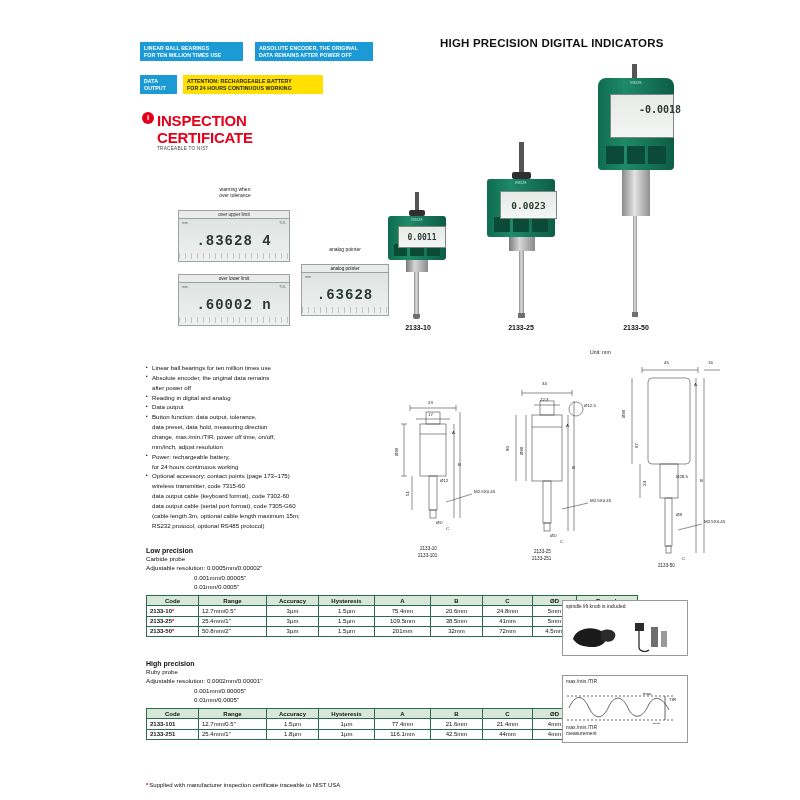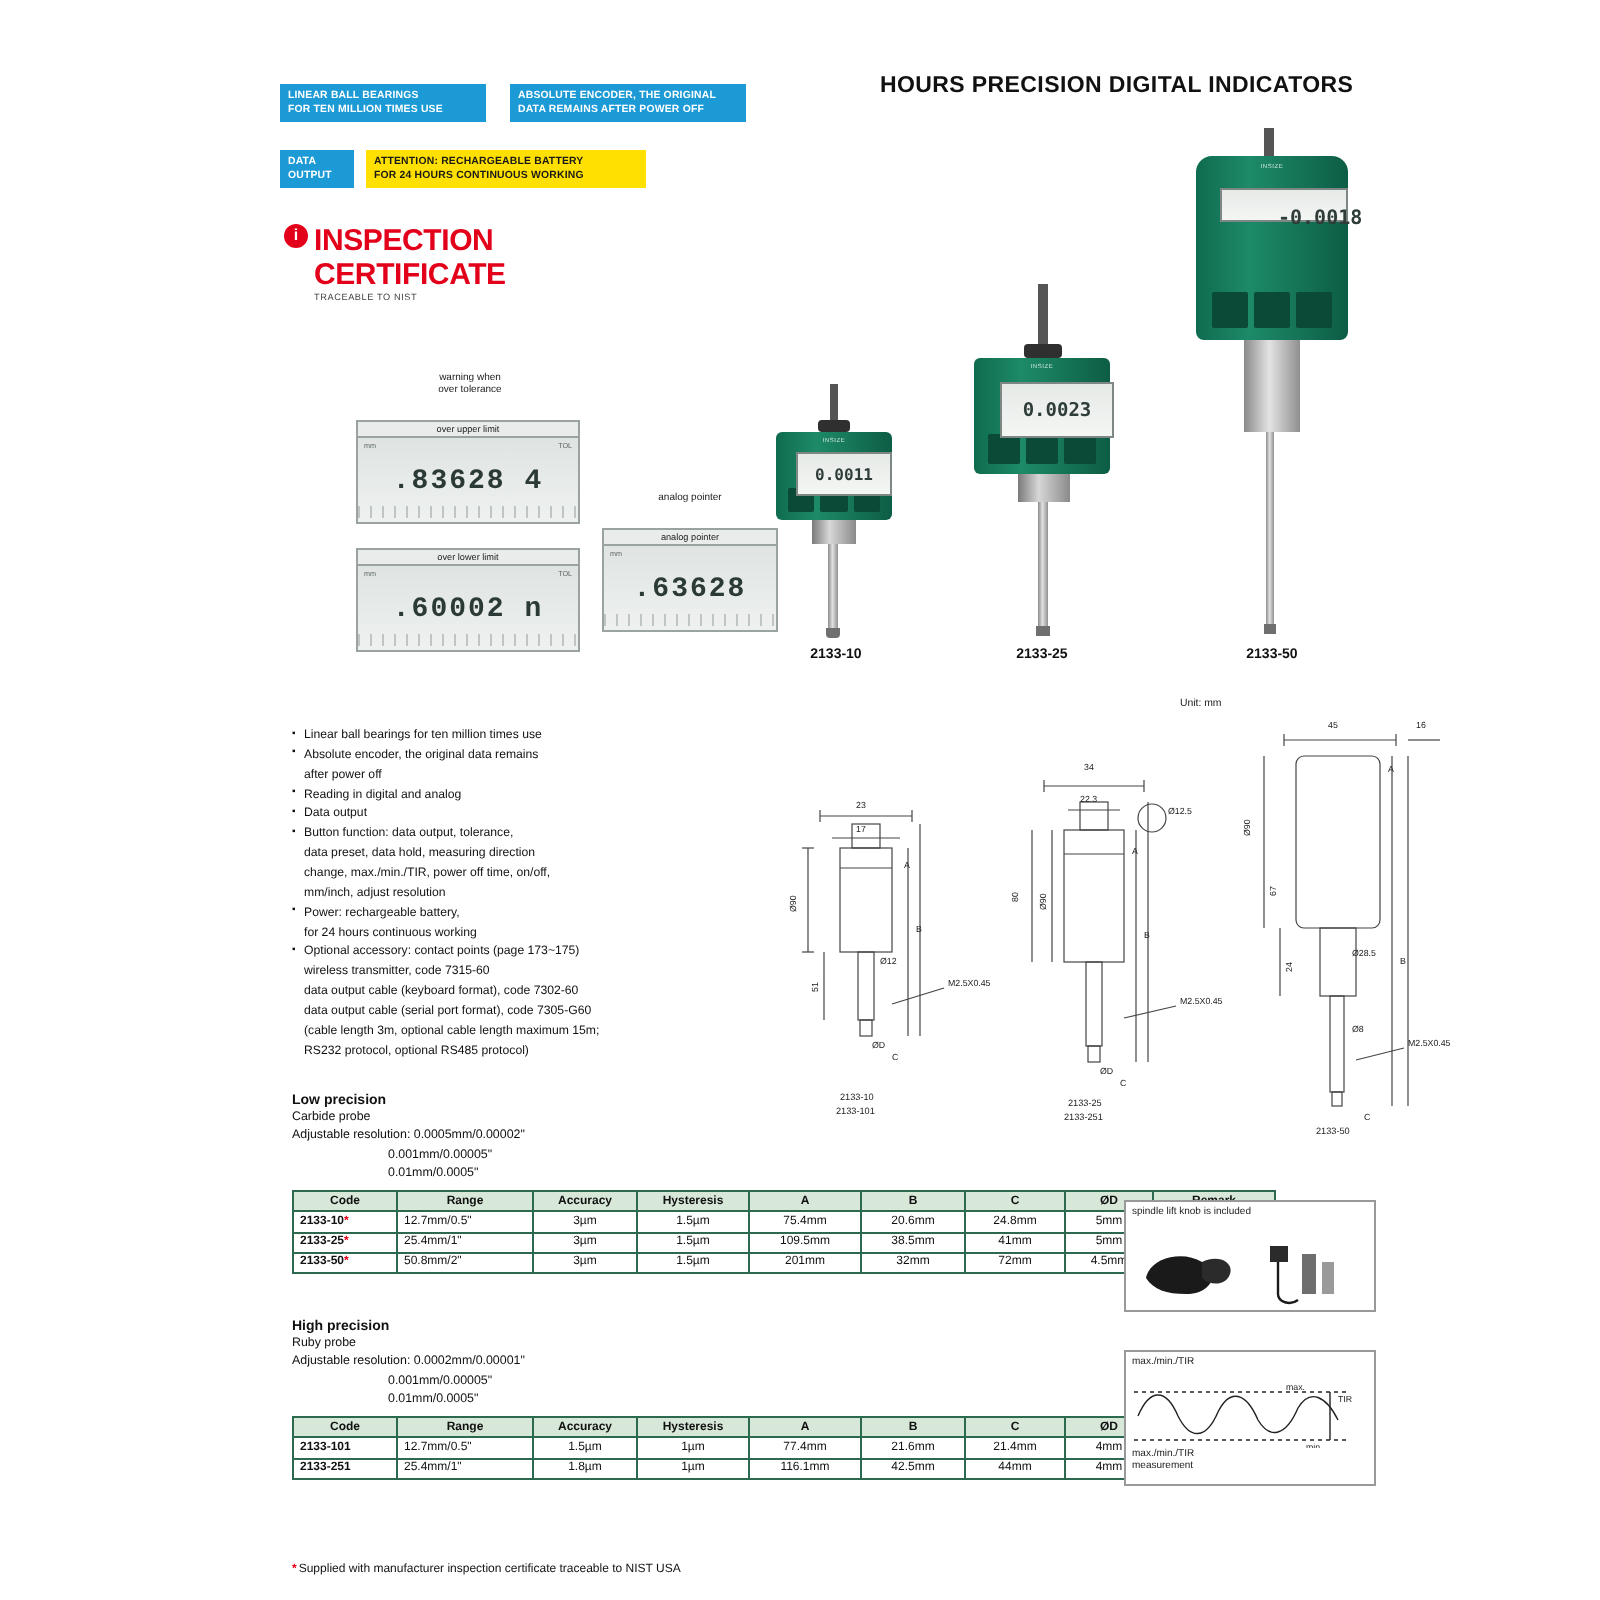--- a/index.html
+++ b/index.html
@@ -164,21 +164,21 @@
   </div>
   <div class="badge blue" id="badge-dataout">
     <span style="white-space:pre-line">DATA
 OUTPUT</span>
   </div>
   <div class="badge yellow" id="badge-battery">
     <span style="white-space:pre-line">ATTENTION: RECHARGEABLE BATTERY
 FOR 24 HOURS CONTINUOUS WORKING</span>
   </div>
 
-  <div id="main-title">HOURS PRECISION DIGITAL INDICATORS</div>
+  <div id="main-title">HIGH PRECISION DIGITAL INDICATORS</div>
 
   <div id="cert">
     <div class="cert-logo">
       <div class="cert-mark">i</div>
       <div class="cert-name" style="white-space:pre-line">INSPECTION
 CERTIFICATE</div>
     </div>
     <div class="cert-sub">TRACEABLE TO NIST</div>
   </div>
 
@@ -277,21 +277,21 @@
   <div class="indicator" id="ind-50" style="left:588px; top:64px; width:96px; height:276px;">
     <div style="position:absolute; left:44px; top:0; width:5px; height:14px; background:#555;"></div>
     <div class="body-green" style="position:absolute; left:10px; top:14px; width:76px; height:92px; border-radius:8px 8px 4px 4px;">
       <div class="brandtag" style="padding-top:3px;">INSIZE</div>
       <div style="position:absolute; left:8px; bottom:6px; right:8px; height:18px; display:flex; gap:3px;">
         <div style="flex:1;background:#0a4a37;border-radius:1px;"></div>
         <div style="flex:1;background:#0a4a37;border-radius:1px;"></div>
         <div style="flex:1;background:#0a4a37;border-radius:1px;"></div>
       </div>
     </div>
-    <div class="screen" style="position:absolute; left:22px; top:30px; width:64px; height:17px;padding-left:28px;">
+    <div class="screen" style="position:absolute; left:22px; top:30px; width:64px; height:44px;padding-left:28px;">
       <div class="v" style="font-size:10px; padding-top:9px;">-0.0018</div>
     </div>
     <div class="stem" style="position:absolute; left:34px; top:106px; width:28px; height:46px; background:linear-gradient(90deg,#8a8a8a,#e3e3e3 45%,#8f8f8f);"></div>
     <div class="probe" style="position:absolute; left:45px; top:152px; width:4px; height:96px;"></div>
     <div style="position:absolute; left:44px; top:248px; width:6px; height:5px; background:#6f6f6f;"></div>
     <div class="ind-label" style="top:260px;">2133-50</div>
   </div>
 
   <div id="features">
     <ul>

